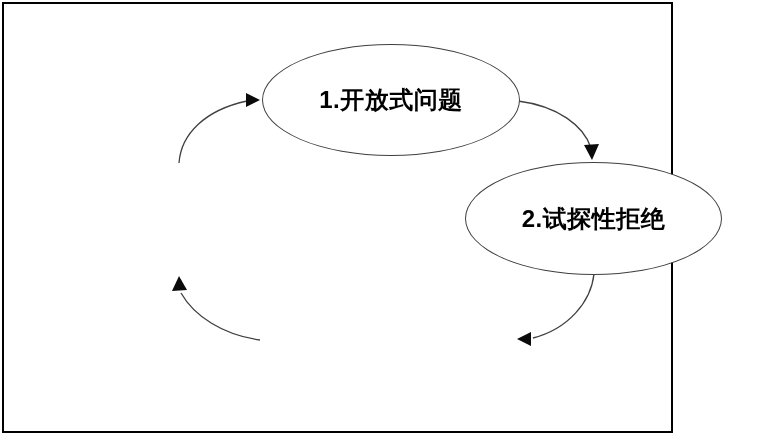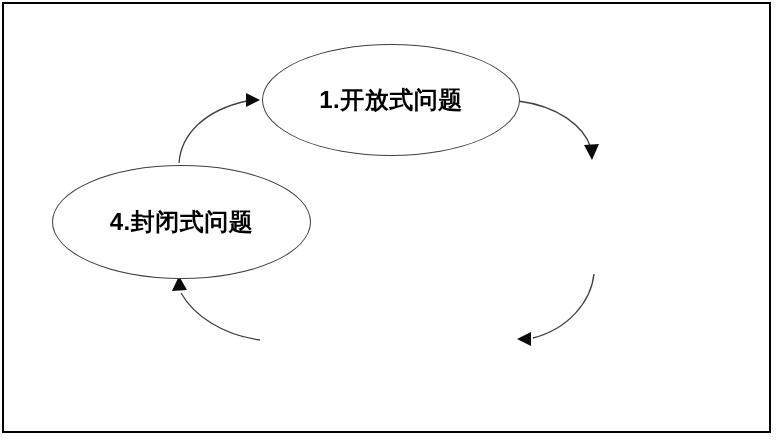--- a/index.html
+++ b/index.html
@@ -8,21 +8,21 @@
     width: 778px;
     height: 440px;
     background: #ffffff;
     overflow: hidden;
     font-family: "Liberation Sans", "DejaVu Sans", sans-serif;
   }
   .frame {
     position: absolute;
     left: 2px;
     top: 2px;
-    width: 769px;
+    width: 671px;
     height: 431px;
     border: 2px solid #000000;
     background: #ffffff;
     box-sizing: border-box;
   }
   .arrows-layer {
     position: absolute;
     left: -2px;   
     top: -2px;
     width: 778px;
@@ -78,19 +78,19 @@
     <polygon class="edge-head" points="177,274 170,289 185,288"></polygon>
 
     <path class="edge-path" d="M 177 161 C 179 132, 203 108, 245 99"></path>
     <polygon class="edge-head" points="258,98 244,91 244,105"></polygon>
   </svg>
 
   <div class="node node-1">
     <span>1.开放式问题</span>
   </div>
 
+  <div class="node node-2">
+    <span>2.试探性拒绝</span>
+  </div>
 
 
-  <div class="node node-4">
-    <span>4.封闭式问题</span>
-  </div>
 
 </div>
 
 </body></html>

